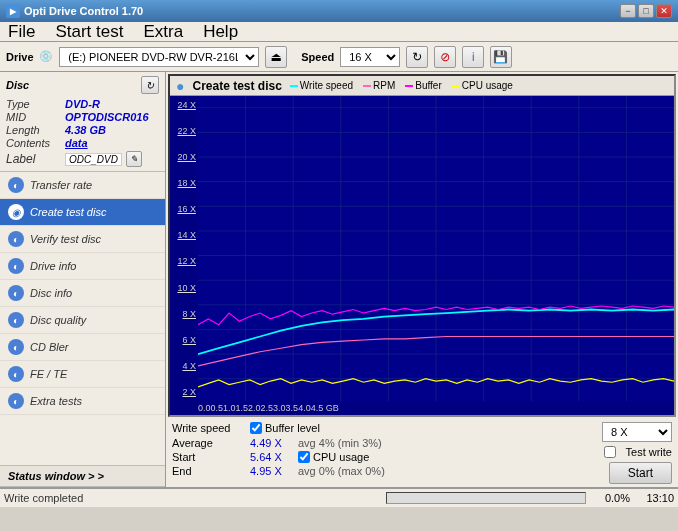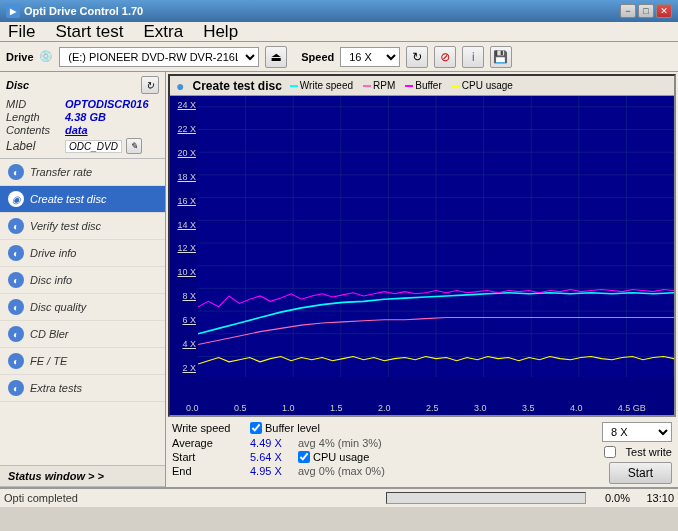--- a/index.html
+++ b/index.html
@@ -184,27 +184,26 @@
     svg.chart-svg {
       position: absolute;
       top: 0; left: 0;
       width: 100%; height: 100%;
     }
 
     
     .chart-x-axis {
       background: #000080;
       display: flex;
-      justify-content: space-between;
-      padding: 1px 28px 1px 16px;
+      justify-content: flex-start;
+      padding: 1px 28px 1px 28px;
       font-size: 9px;
       color: #ccc;
       height: 14px;
       align-items: center;
-      margin-top: 24px;
     }
     .controls-row { display: flex; align-items: center; gap: 8px; }
     .ctrl-label { font-size: 11px; min-width: 70px; }
     .ctrl-val { font-size: 11px; color: #0000cc; font-weight: normal; min-width: 40px; }
     .ctrl-note { font-size: 11px; color: #555; }
     .checkbox-row { display: flex; align-items: center; gap: 3px; font-size: 11px; }
     .checkbox-input { width: 12px; height: 12px; cursor: pointer; }
 
     .speed-ctrl-select {
       font-size: 11px; border: 1px solid #999; background: white; padding: 1px 4px; height: 20px; width: 70px;
@@ -283,20 +282,24 @@
 </div>
 
 <div class="main-layout">
 
   <div class="sidebar">
 
     <div class="disc-panel">
       <div class="disc-panel-header">
         <span class="disc-panel-title">Disc</span>
         <div class="disc-refresh-btn">↻</div>
+      </div>
+      <div class="disc-row">
+        <span class="disc-key">Type</span>
+        <span class="disc-val">DVD-R</span>
       </div>
       <div class="disc-row">
         <span class="disc-key">MID</span>
         <span class="disc-val">OPTODISCR016</span>
       </div>
       <div class="disc-row">
         <span class="disc-key">Length</span>
         <span class="disc-val">4.38 GB</span>
       </div>
       <div class="disc-row">
@@ -497,19 +500,19 @@
           <span>Test write</span>
         </label>
         <button class="start-btn">Start</button>
       </div>
     </div>
 
   </div>
 </div>
 
 <div class="status-bar">
-  <span class="status-text">Opti completed</span>
+  <span class="status-text">Write completed</span>
   <div class="progress-bar-container">
     <div class="progress-bar-fill"></div>
   </div>
   <span class="status-pct">0.0%</span>
   <span class="status-time">13:10</span>
 </div>
 
 </body></html>

